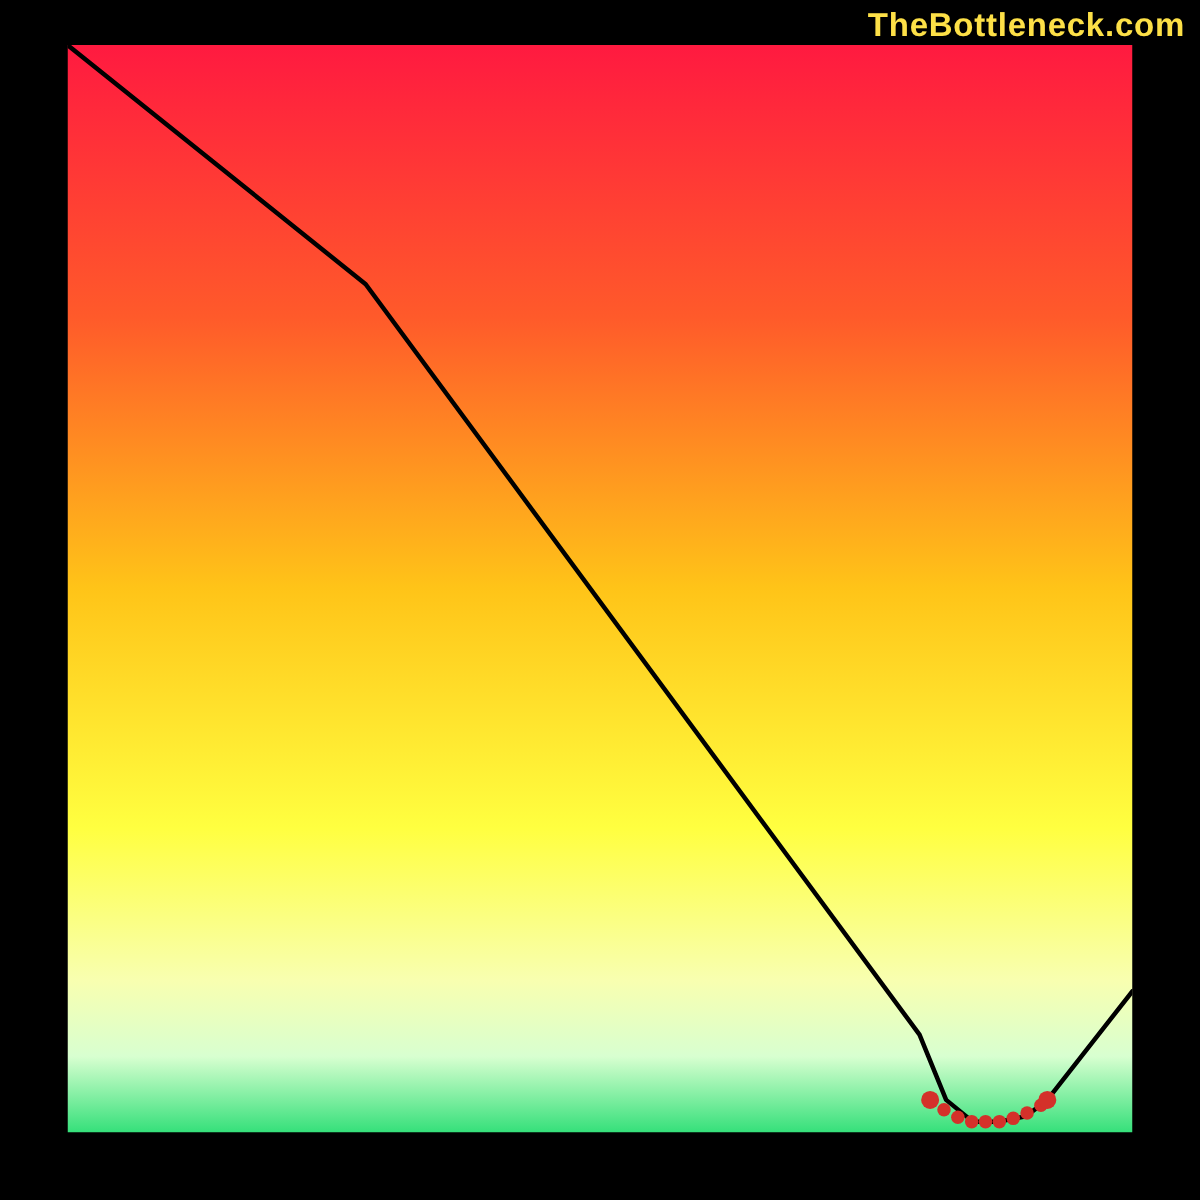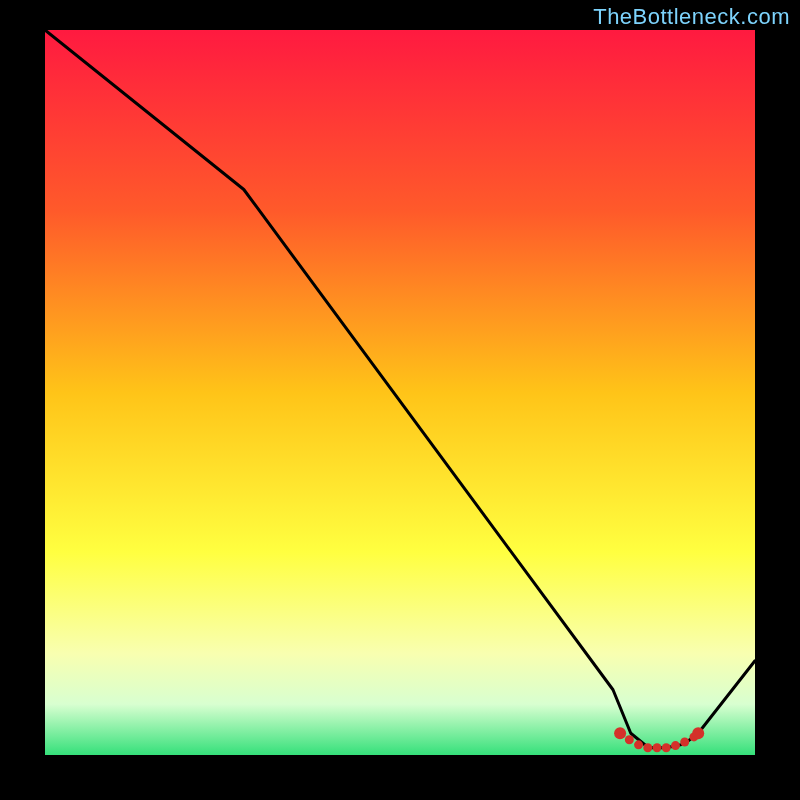--- a/index.html
+++ b/index.html
@@ -8,23 +8,23 @@
     height: 800px;
     background: #000;
     position: relative;
     font-family: Arial, Helvetica, sans-serif;
     overflow: hidden;
   }
   .watermark {
     position: absolute;
     top: 4px;
     right: 10px;
-    color: #7dd3fc;
+    color: #fde047;
     font-size: 22px;
-    font-weight: 400;
+    font-weight: 700;
     letter-spacing: 0.5px;
     z-index: 10;
   }
   .plot {
     position: absolute;
     left: 45px;
     top: 30px;
     width: 710px;
     height: 725px;
   }

